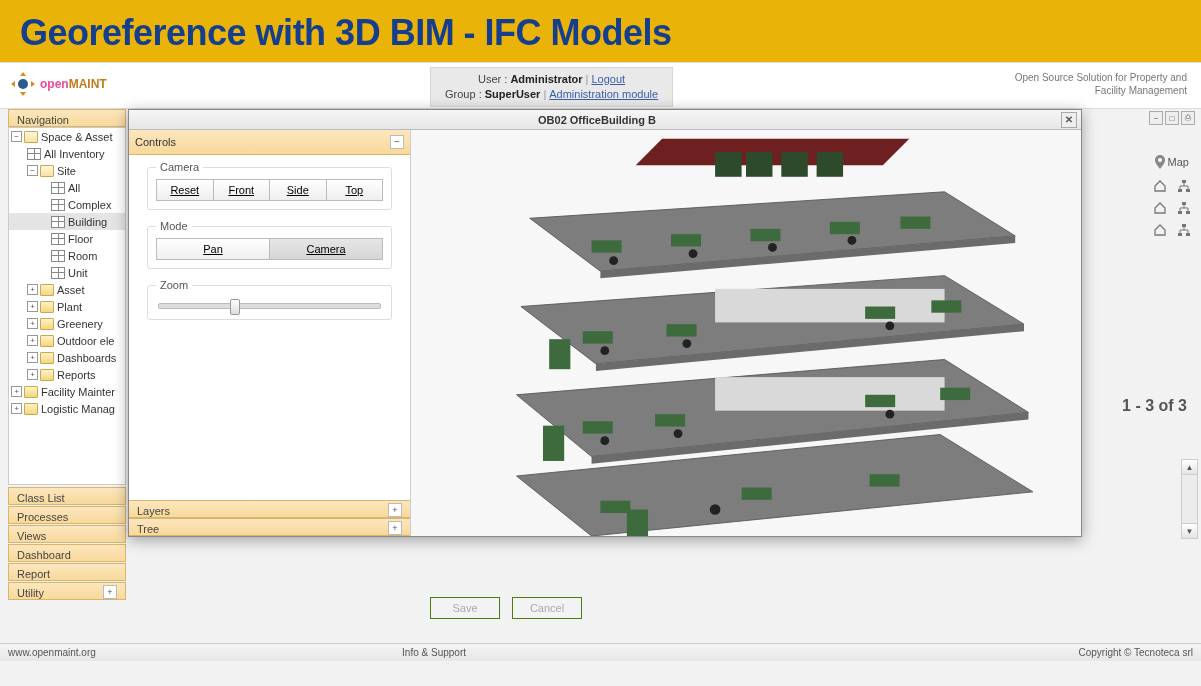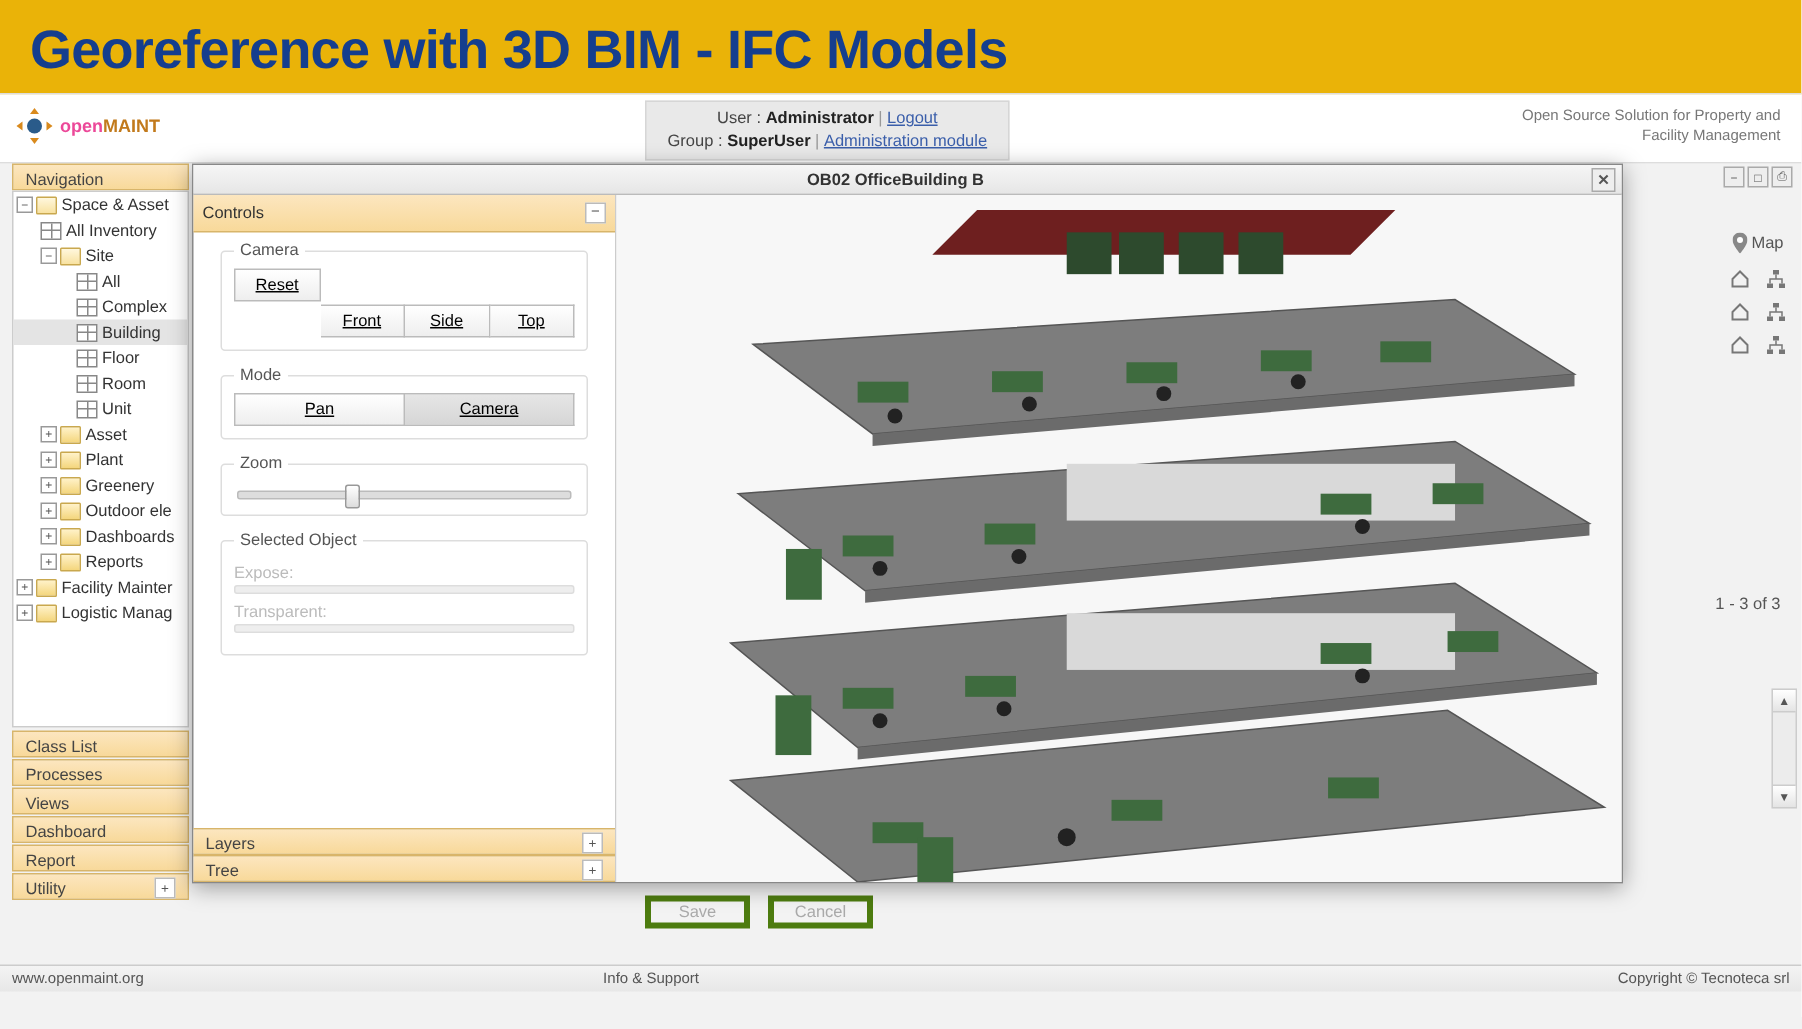--- a/index.html
+++ b/index.html
@@ -32,40 +32,40 @@
 .acc-stack { margin-top:2px;}
 .acc-stack .acc-header{margin-top:1px;}
 .right-col { position:absolute; right:6px; top:2px; display:flex; align-items:center; gap:6px; }
 .win-btns { display:flex; gap:2px;}
 .wbtn{width:14px;height:14px;border:1px solid #aaa;background:#eee;display:flex;align-items:center;justify-content:center;font-size:8px;color:#555;cursor:pointer;}
 .map-badge { display:flex; align-items:center; gap:3px; margin-left:10px; margin-top:22px; font-size:11px; color:#555;}
 .pin-ico{width:10px;height:14px;}
 .row-handles { position:absolute; right:10px; top:70px; display:flex; flex-direction:column; gap:8px;}
 .row-handles .hrow{display:flex; gap:10px;}
 .hico{width:14px;height:14px;color:#777;}
-.pager { position:absolute; right:14px; top:288px; font-size:11px; color:#555;}
+.pager { position:absolute; right:14px; top:288px; font-size:16px; color:#555;font-weight:bold;}
 .scroll-vert { position:absolute; right:3px; top:350px; height:80px; width:17px; background:#ececec; border:1px solid #ccc;}
 .scroll-vert .sv-btn{height:15px;background:linear-gradient(#fff,#e4e4e4);border-bottom:1px solid #ccc;display:flex;align-items:center;justify-content:center;font-size:8px;color:#555;cursor:pointer;}
 .scroll-vert .sv-btn.bot{border-bottom:none;border-top:1px solid #ccc;position:absolute;bottom:0;width:100%;}
 .action-bar{position:absolute;left:430px;top:488px;display:flex;gap:12px;}
-.action-bar button{min-width:70px;height:22px;border:4px solid #4d7c0f;background:#f3f3f3;color:#aaa;font-size:11px;cursor:pointer;}
-.modal { position:absolute; left:128px; top:0; width:954px; height:480px; background:#fff; border:1px solid #888; box-shadow:0 3px 14px rgba(0,0,0,0.35); }
+.action-bar button{min-width:70px;height:22px;border:1px solid #4d7c0f;background:#f3f3f3;color:#aaa;font-size:11px;cursor:pointer;}
+.modal { position:absolute; left:128px; top:0; width:954px; height:428px; background:#fff; border:1px solid #888; box-shadow:0 3px 14px rgba(0,0,0,0.35); }
 .modal-title { height:20px; background:linear-gradient(#f6f6f6,#e6e6e6); border-bottom:1px solid #bbb; display:flex; align-items:center; padding:0 4px; font-size:11px; font-weight:bold; color:#333;}
 .modal-title .ttl{margin:0 auto;}
 .modal-title .close{width:16px;height:16px;border:1px solid #aaa;background:#eee;display:flex;align-items:center;justify-content:center;cursor:pointer;font-size:10px;color:#555;}
 .modal-body { display:flex; height:calc(100% - 20px); }
 .ctrl-col { width:282px; border-right:1px solid #ccc; display:flex; flex-direction:column; }
 .ctrl-head { height:18px; background:linear-gradient(#fce6bf,#f8d99a); border-bottom:1px solid #d8b56a; display:flex; align-items:center; padding:12px 6px; font-size:11px;}
 .ctrl-head .minus{margin-left:auto;width:14px;height:14px;border:1px solid #bbb;background:#fff;display:flex;align-items:center;justify-content:center;font-size:10px;line-height:1;cursor:pointer;color:#555;}
 .ctrl-body { flex:1; padding:6px 18px 4px; overflow:hidden;}
 fieldset{border:1px solid #ddd;border-radius:3px;padding:6px 8px 8px;margin-bottom:10px;}
 legend{font-size:11px;color:#555;padding:0 4px;}
 .btn-row{display:flex;gap:0;}
 .btn-row button, .seg button{flex:1;height:22px;border:1px solid #bbb;background:linear-gradient(#fff,#eee);font-size:11px;cursor:pointer;text-decoration:underline;}
-.btn-row button+button{border-left:none;margin-top:24px;}
+.btn-row button+button{border-left:none;}
 .seg{display:flex;}
 .seg button.active{background:linear-gradient(#e6e6e6,#d6d6d6);}
 .seg button+button{border-left:none;}
 .zoom-track{position:relative;height:6px;background:#ddd;border:1px solid #bbb;border-radius:2px;margin:6px 2px 2px;}
 .zoom-thumb{position:absolute;top:-5px;left:32%;width:10px;height:16px;background:linear-gradient(#fff,#ddd);border:1px solid #999;border-radius:2px;cursor:pointer;}
 .sel-obj .lab{font-size:11px;color:#bbb;margin:4px 0 2px;}
 .sel-track{height:6px;background:#eee;border:1px solid #ddd;border-radius:2px;margin-bottom:6px;}
 .panel-accs{margin-top:auto;}
 .panel-accs .acc-header{border-left:none;border-right:none;}
 .viewport{flex:1;background:#f7f7f7;position:relative;overflow:hidden;}
@@ -300,27 +300,20 @@
               <button>Pan</button>
               <button class="active">Camera</button>
             </div>
           </fieldset>
           <fieldset>
             <legend>Zoom</legend>
             <div class="zoom-track">
                 <div class="zoom-thumb"></div>
               </div>
           </fieldset>
-          <fieldset class="sel-obj">
-            <legend>Selected Object</legend>
-            <div class="lab">Expose:</div>
-            <div class="sel-track"></div>
-            <div class="lab">Transparent:</div>
-            <div class="sel-track"></div>
-          </fieldset>
         </div>
         <div class="panel-accs">
           <div class="acc-header">
               <span>Layers</span>
               <span class="plus-btn">+</span>
             </div>
           <div class="acc-header">
               <span>Tree</span>
               <span class="plus-btn">+</span>
             </div>

